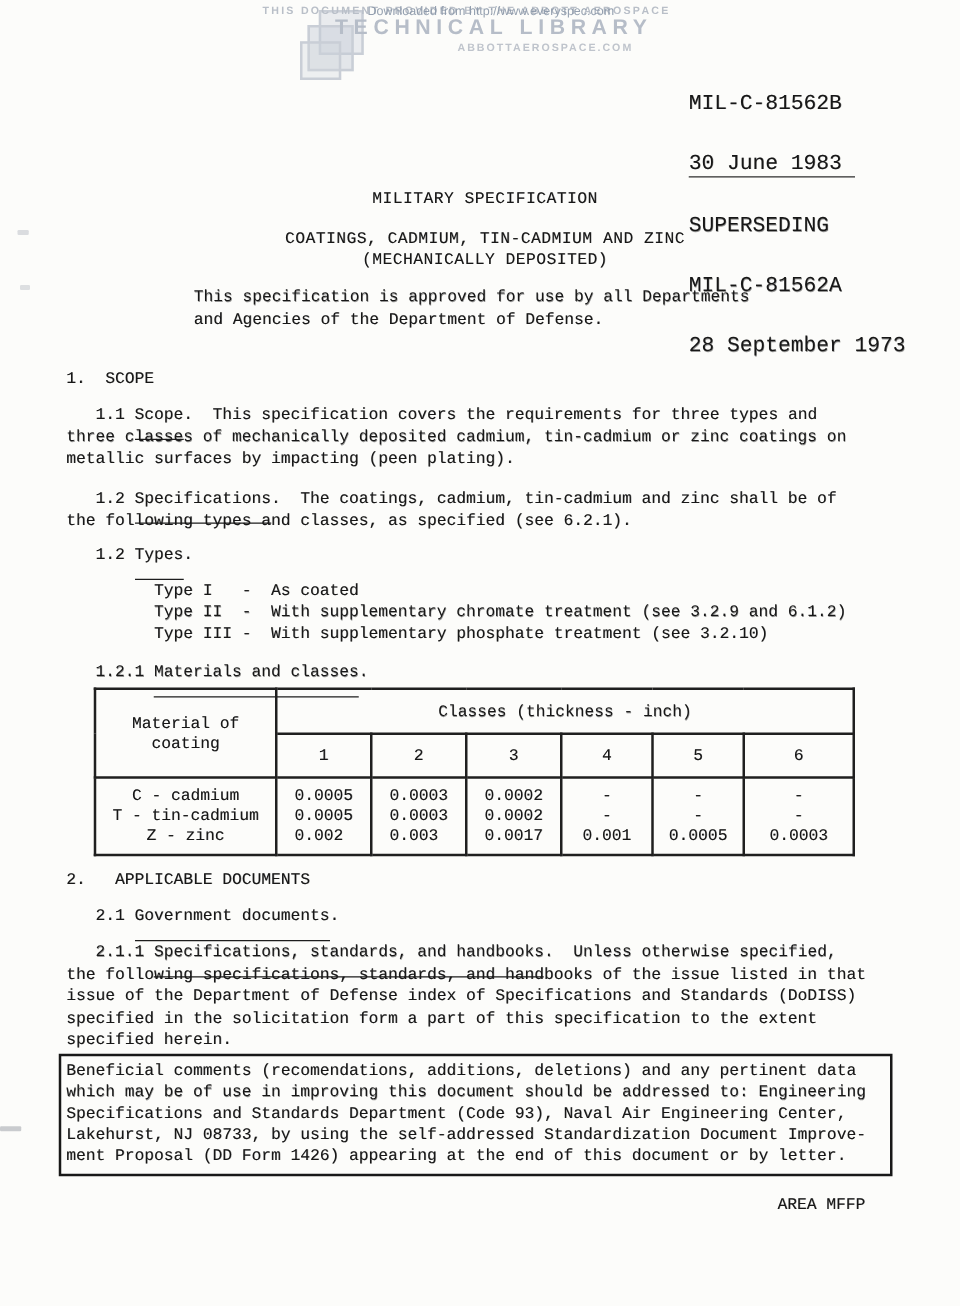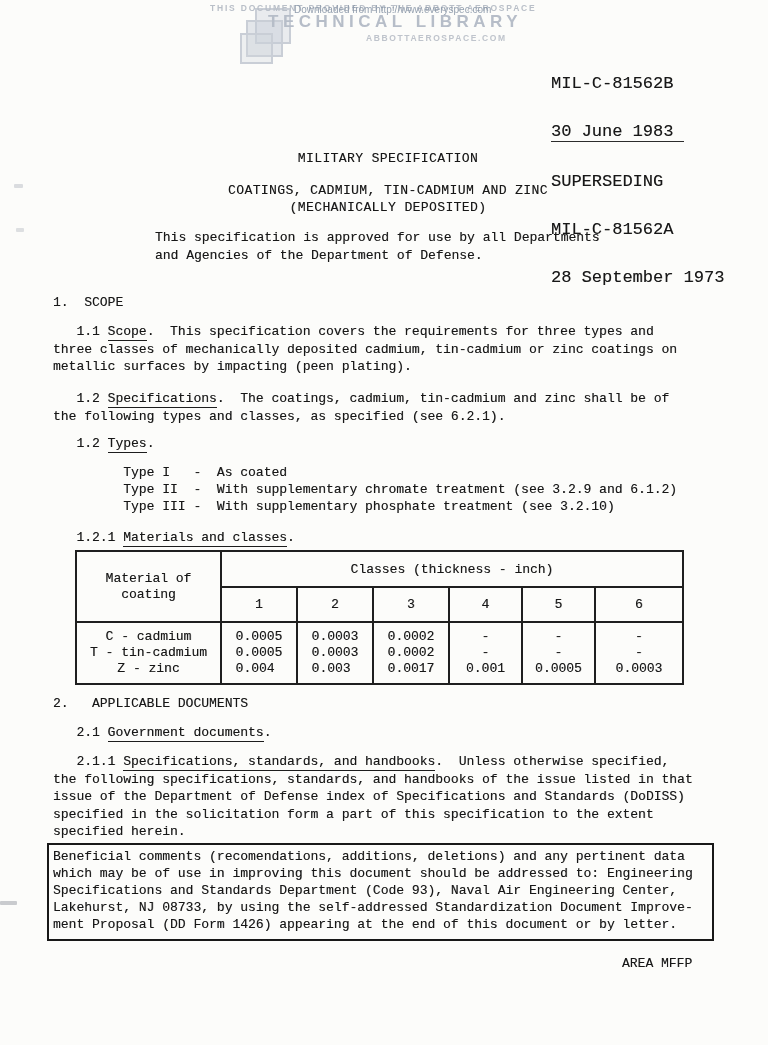--- a/index.html
+++ b/index.html
@@ -5,21 +5,21 @@
   html,body{margin:0;padding:0;background:#e8e8e8;}
   .page{
     position:relative;width:768px;height:1045px;margin:0 auto;
     background:#fcfcfa;overflow:hidden;
     font-family:"Liberation Mono","DejaVu Sans Mono",monospace;
     color:#171717;
     text-decoration:underline;
   }
   .abs{position:absolute;}
   .mono{font-size:13px;line-height:17.5px;white-space:pre;text-shadow:0.3px 0.2px 0 rgba(25,25,25,0.45);}
-  .u{border-bottom:1.4px solid #1d1d1d;padding-bottom:1px;}
+  .u{border-bottom:1.4px solid #1d1d1d;padding-bottom:12px;}
   .ctr{text-align:center;letter-spacing:0.4px;}
 
   
   .wm{font-family:"Liberation Sans","DejaVu Sans",sans-serif;white-space:pre;}
   .wm-tiny{top:3px;left:210px;font-size:8.5px;letter-spacing:1.8px;color:#b9bfc8;font-weight:bold;}
   .wm-dl{top:4px;left:283px;font-size:10px;color:#8a97a8;opacity:0.9;padding-left:11px;}
   .wm-lib{top:12px;left:268px;font-size:17px;letter-spacing:4.5px;color:#b6bdc8;font-weight:bold;}
   .wm-site{top:33px;left:366px;font-size:8.5px;letter-spacing:1.6px;color:#bfc4cc;font-weight:bold;}
   .wm-sq{border:2px solid #c9ced6;}
   .sq1{left:255px;top:8px;width:32px;height:32px;background:rgba(205,211,219,0.40);}
@@ -143,21 +143,21 @@
       <td>4</td>
       <td>5</td>
       <td>6</td>
     </tr>
     <tr class="row-body">
       <td class="mat-body">
         <span class="val">C - cadmium</span>
         <span class="val">T - tin-cadmium</span>
         <span class="val">Z - zinc</span>
       </td>
-      <td><span class="cellbox"><span class="val">0.0005</span><span class="val">0.0005</span><span class="val">0.004</span></span></td>
+      <td><span class="cellbox"><span class="val">0.0005</span><span class="val">0.0005</span><span class="val">0.002</span></span></td>
       <td><span class="cellbox"><span class="val">0.0003</span><span class="val">0.0003</span><span class="val">0.003</span></span></td>
       <td><span class="cellbox"><span class="val">0.0002</span><span class="val">0.0002</span><span class="val">0.0017</span></span></td>
       <td><span class="cellbox"><span class="val dash">-</span><span class="val dash">-</span><span class="val">0.001</span></span></td>
       <td><span class="cellbox"><span class="val dash">-</span><span class="val dash">-</span><span class="val">0.0005</span></span></td>
       <td><span class="cellbox"><span class="val dash">-</span><span class="val dash">-</span><span class="val">0.0003</span></span></td>
     </tr>
   </tbody>
     </table>
 
   <div class="abs mono h2docs">2.   APPLICABLE DOCUMENTS</div>

